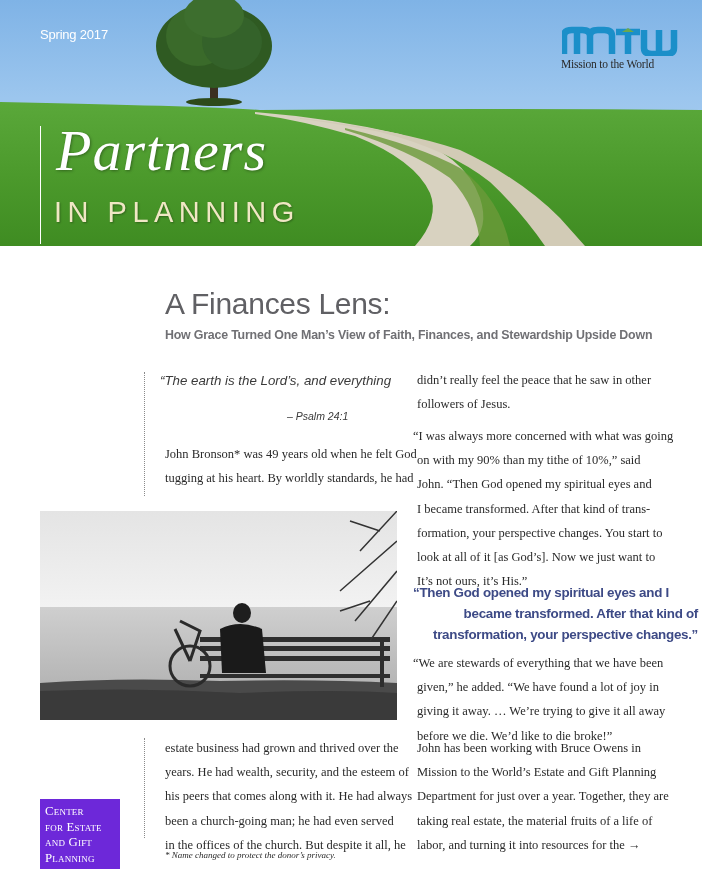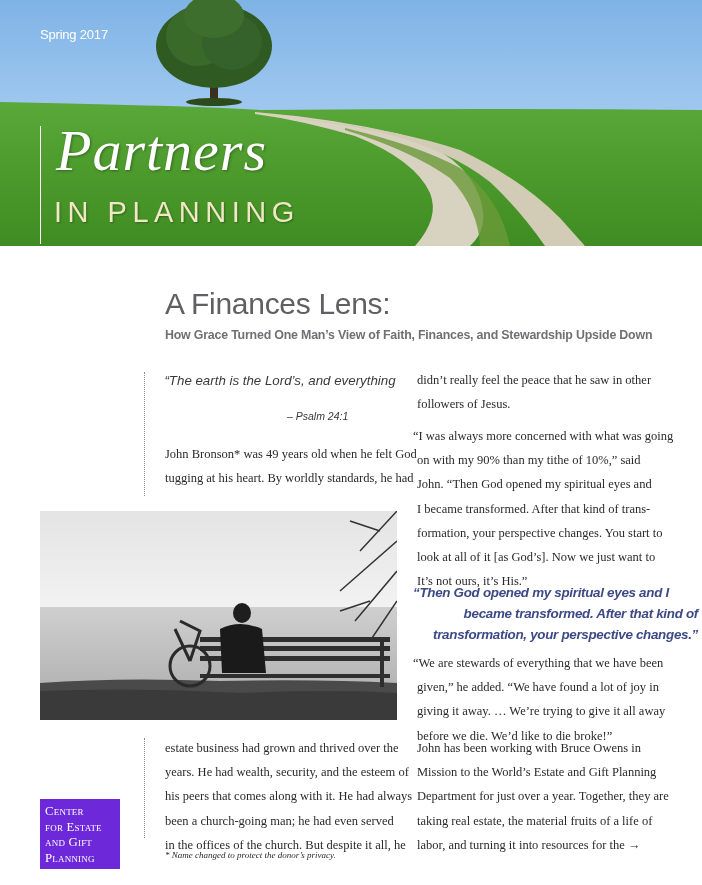--- a/index.html
+++ b/index.html
@@ -31,21 +31,21 @@
       font-size: 30px; color: #606064; font-weight: normal; letter-spacing: -0.3px; line-height: 1; }
     .subhead { position: absolute; left: 165px; top: 328px; font-family: "Liberation Sans", sans-serif;
       font-size: 12.4px; color: #707074; font-weight: bold; letter-spacing: -0.2px; white-space: nowrap; }
 
     
     .dots { position: absolute; width: 0; border-left: 1px dotted #8a8a8a; }
 
     
     .epigraph { position: absolute; left: 160px; top: 372px; width: 240px;
       font-family: "Liberation Sans", sans-serif; font-style: italic; font-size: 13.3px;
-      color: #3a3a3a; line-height: 18px; text-align: center; }
+      color: #3a3a3a; line-height: 18px; }
     .epigraph .line2 { padding-left: 5px; display: block; }
     .epigraph-cite { position: absolute; left: 287px; top: 410px; font-family: "Liberation Sans", sans-serif;
       font-style: italic; font-size: 10.5px; color: #3a3a3a; }
 
     .body { font-family: "Liberation Serif", serif; font-size: 12.5px; color: #2a2a2a; line-height: 24.2px; }
     .p-left-1 { position: absolute; left: 165px; top: 442px; width: 238px; }
     .p-left-2 { position: absolute; left: 165px; top: 736px; width: 240px; }
 
     .footnote { position: absolute; left: 165px; top: 850px; font-family: "Liberation Serif", serif;
       font-style: italic; font-size: 9px; color: #2a2a2a; }
@@ -57,21 +57,21 @@
     .badge { position: absolute; left: 40px; top: 799px; width: 80px; height: 70px; background: #6d28d9;
       padding: 5px 5px; color: #ffffff; font-family: "Liberation Serif", serif; font-size: 12.8px;
       line-height: 15.5px; font-variant: small-caps; letter-spacing: 0.2px; }
     .badge span { display: block; white-space: nowrap; }
 
     
     .p-right-0 { position: absolute; left: 417px; top: 368px; width: 270px; }
     .p-right-1 { position: absolute; left: 413px; top: 424px; width: 275px; }
     .p-right-1 .ind { padding-left: 4px; display: block; }
     .pullquote { position: absolute; left: 413px; top: 582px; width: 285px;
-      font-family: "Liberation Sans", sans-serif; font-style: italic; font-weight: bold; font-size: 13.4px;
+      font-family: "Liberation Sans", sans-serif; font-weight: bold; font-size: 13.4px;
       color: #3d4a86; line-height: 21px; letter-spacing: -0.3px; }
     .pullquote .ind { padding-left: 4px; display: block; text-align: right; }
     .p-right-2 { position: absolute; left: 413px; top: 651px; width: 275px; }
     .p-right-2 .ind { padding-left: 4px; display: block; }
     .p-right-3 { position: absolute; left: 417px; top: 736px; width: 275px; }
     .body .ln { display: block; white-space: nowrap; }
   </style>
 </head>
 <body>
 
@@ -96,20 +96,30 @@
     <ellipse cx="84" cy="46" rx="30" ry="28" fill="#34622a"></ellipse>
     <ellipse cx="66" cy="20" rx="30" ry="22" fill="#3d6e2e"></ellipse>
     <ellipse cx="66" cy="106" rx="28" ry="4" fill="#2d4a1a"></ellipse>
   </svg>
 
   <div class="season">Spring 2017</div>
   <div class="title-rule"></div>
   <div class="title-main">Partners</div>
   <div class="title-sub">IN PLANNING</div>
 
+  <div class="logo">
+    <svg class="logo-mark" width="118" height="30" viewBox="0 0 118 30">
+      <path d="M2 28 V10 Q2 4 10 4 H20 Q28 4 28 10 V28 M15 4 V28 M28 10 Q28 4 36 4 H42 Q50 4 50 10 V28" fill="none" stroke="#1b8fc9" stroke-width="6.5"></path>
+      <path d="M54 6 H78" stroke="#1b8fc9" stroke-width="6.5"></path>
+      <path d="M60 6 L66 2 L72 6 Z" fill="#6aa84f"></path>
+      <path d="M66 6 V28" stroke="#1b8fc9" stroke-width="6.5"></path>
+      <path d="M82 4 V22 Q82 28 90 28 H104 Q112 28 112 22 V4 M97 4 V28" fill="none" stroke="#1b8fc9" stroke-width="6.5"></path>
+    </svg>
+    <div class="logo-text">Mission to the World</div>
+  </div>
 </div>
 
 <h1 class="headline">A Finances Lens:</h1>
 <div class="subhead">How Grace Turned One Man’s View of Faith, Finances, and Stewardship Upside Down</div>
 
 <div class="dots" style="left:144px; top:372px; height:124px;"></div>
 <div class="dots" style="left:144px; top:738px; height:100px;"></div>
 
 <div class="epigraph">
   <span>“The earth is the Lord’s, and everything</span>

